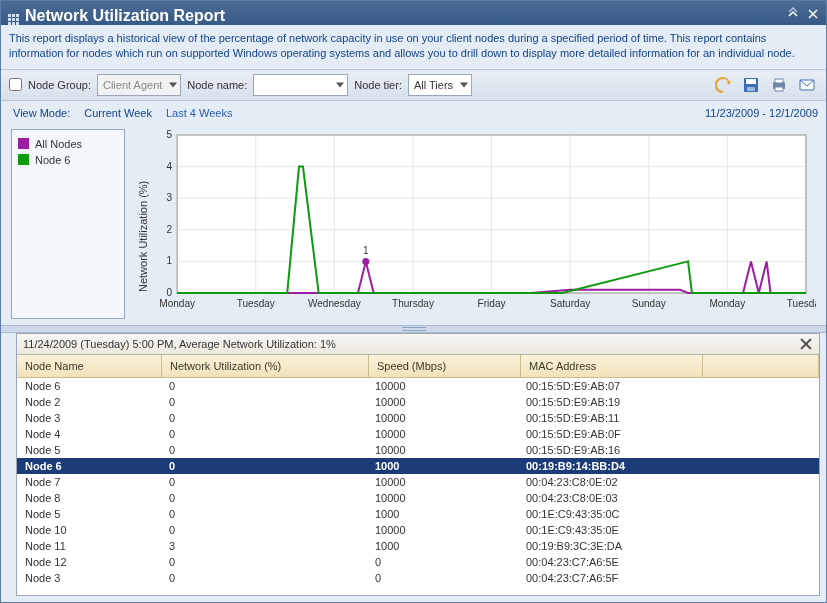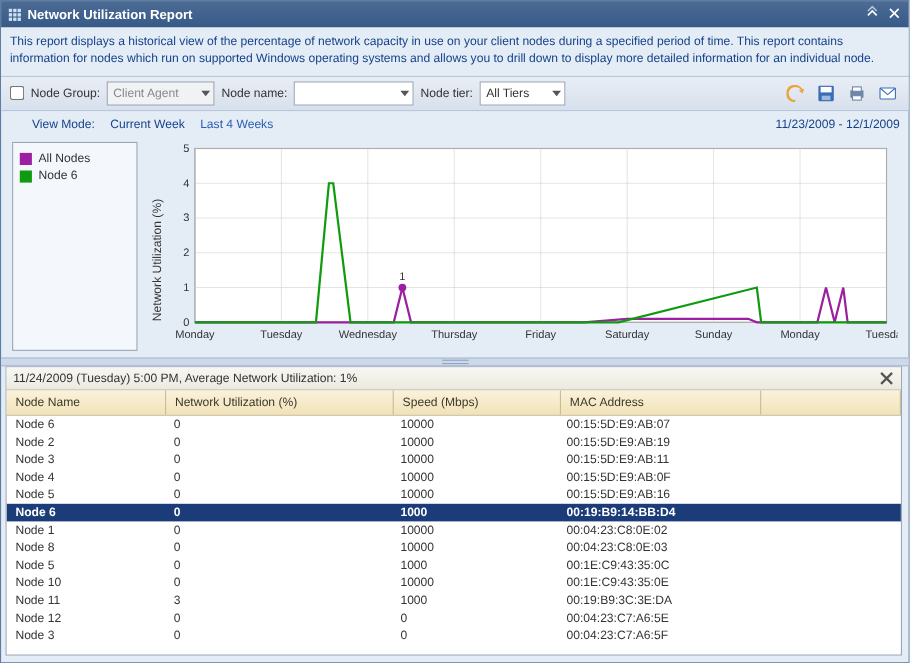--- a/index.html
+++ b/index.html
@@ -1,44 +1,44 @@
 <!DOCTYPE html>
 <html><head>
 <meta charset="utf-8">
 <style>
 html,body{margin:0;padding:0;font-family:Tahoma,Verdana,Arial,sans-serif;font-size:11px;color:#333;background:#fff}
 .window{width:825px;height:601px;border:1px solid #5e7da3;background:#e4ecf5;position:relative;display:flex;flex-direction:column}
-.titlebar{background:linear-gradient(#4c6b94,#365a87);height:24px;color:#fff;font-weight:bold;font-size:12px;display:flex;align-items:center;padding:0 6px}
+.titlebar{background:linear-gradient(#4c6b94,#365a87);height:24px;color:#fff;font-weight:bold;font-size:16px;display:flex;align-items:flex-end;padding:0 6px}
 .titlebar .ticon{width:12px;height:12px;margin-right:6px;display:inline-flex;flex-wrap:wrap}
 .titlebar .ticon span{width:3px;height:3px;background:#cfe0f3;margin:0.5px}
 .titlebar .ctrl{margin-left:auto;display:flex;gap:6px}
 .titlebar .ctrl svg{width:14px;height:14px;cursor:pointer}
 .desc{padding:6px 7px 8px 8px;line-height:1.35;color:#15428b;background:#e4ecf5}
 .filterbar{background:linear-gradient(#e9eef5,#d7e0ec);border-top:1px solid #b8c8dc;border-bottom:1px solid #b8c8dc;height:30px;display:flex;align-items:center;padding:0 8px;gap:6px}
 .filterbar label{color:#333}
 .filterbar input[type=checkbox]{margin:0}
-.dd{height:20px;border:1px solid #9aa7b8;background:#fff;display:inline-flex;align-items:center;padding:0 32px 0 5px;position:relative;min-width:30px}
+.dd{height:20px;border:1px solid #9aa7b8;background:#fff;display:inline-flex;align-items:center;padding:0 18px 0 5px;position:relative;min-width:30px}
 .dd.sel{background:#f0f2f4;color:#888}
 .dd .car{position:absolute;right:3px;top:50%;transform:translateY(-50%);width:0;height:0;border-left:4px solid transparent;border-right:4px solid transparent;border-top:5px solid #555}
 .spacer{flex:1}
 .iconbtn{width:22px;height:22px;display:flex;align-items:center;justify-content:center;cursor:pointer;border-radius:2px}
-.viewbar{height:24px;display:flex;align-items:center;padding:0 8px 0 28px;color:#15428b;gap:14px}
+.viewbar{height:24px;display:flex;align-items:center;padding:0 8px 0 12px;color:#15428b;gap:14px}
 .viewbar .vlink{color:#2a5db0;cursor:pointer}
 .viewbar .range{margin-left:auto;color:#15428b}
 .chartzone{display:flex;padding:4px 10px 6px 10px;gap:10px}
 .legend{width:100px;border:1px solid #9aa7b8;background:#f4f7fb;padding:6px}
-.legend .row{display:flex;align-items:flex-end;gap:6px;padding:2px 0}
+.legend .row{display:flex;align-items:center;gap:6px;padding:2px 0}
 .legend .sw{width:11px;height:11px}
 .chartwrap{flex:1;display:flex}
 .ylab{writing-mode:vertical-rl;transform:rotate(180deg);text-align:center;color:#333;padding:0 2px 24px 2px}
 .plot{flex:1;height:190px;position:relative}
 .plot svg{width:100%;height:100%}
 .splitter{height:6px;background:#cdd9e8;border-top:1px solid #a9bad1;border-bottom:1px solid #a9bad1;cursor:row-resize;display:flex;align-items:center;justify-content:center}
 .splitter .grip{width:24px;height:2px;border-top:1px solid #8fa4c0;border-bottom:1px solid #8fa4c0}
-.detail{display:flex;flex-direction:column;flex:1;min-height:0;background:#fff;border:1px solid #9aa7b8;margin:0 6px 6px 4px}
+.detail{display:flex;flex-direction:column;flex:1;min-height:0;background:#fff;border:1px solid #9aa7b8;margin:0 6px 6px 15px}
 .detail .hdrrow{background:linear-gradient(#f7f7f2,#eceadf);border-bottom:1px solid #b8b5a5;height:20px;display:flex;align-items:center;padding:0 6px;justify-content:space-between}
 .detail .closex{width:14px;height:14px;cursor:pointer}
 .cols{display:flex;height:22px;background:linear-gradient(#fbf2db,#f1e2b8);border-bottom:1px solid #c9bb92}
 .cols .col{border-right:1px solid #c9bb92;display:flex;align-items:center;padding:0 8px;color:#3a3a2a;white-space:nowrap}
 .c0{width:128px}.c1{width:190px}.c2{width:135px}.c3{width:165px}.c4{flex:1}
 .tbody{flex:1;overflow:auto}
 .trow{display:flex;height:16px;align-items:center;border-bottom:0}
 .trow .cell{padding:0 8px;white-space:nowrap;overflow:hidden}
 .trow.sel{background:#1c3c79;color:#fff;font-weight:bold}
 
@@ -238,21 +238,21 @@
           <div class="cell c4"></div>
         </div>
         <div class="trow sel">
           <div class="cell c0">Node 6</div>
           <div class="cell c1">0</div>
           <div class="cell c2">1000</div>
           <div class="cell c3">00:19:B9:14:BB:D4</div>
           <div class="cell c4"></div>
         </div>
         <div class="trow">
-          <div class="cell c0">Node 1</div>
+          <div class="cell c0">Node 7</div>
           <div class="cell c1">0</div>
           <div class="cell c2">10000</div>
           <div class="cell c3">00:04:23:C8:0E:02</div>
           <div class="cell c4"></div>
         </div>
         <div class="trow">
           <div class="cell c0">Node 8</div>
           <div class="cell c1">0</div>
           <div class="cell c2">10000</div>
           <div class="cell c3">00:04:23:C8:0E:03</div>

